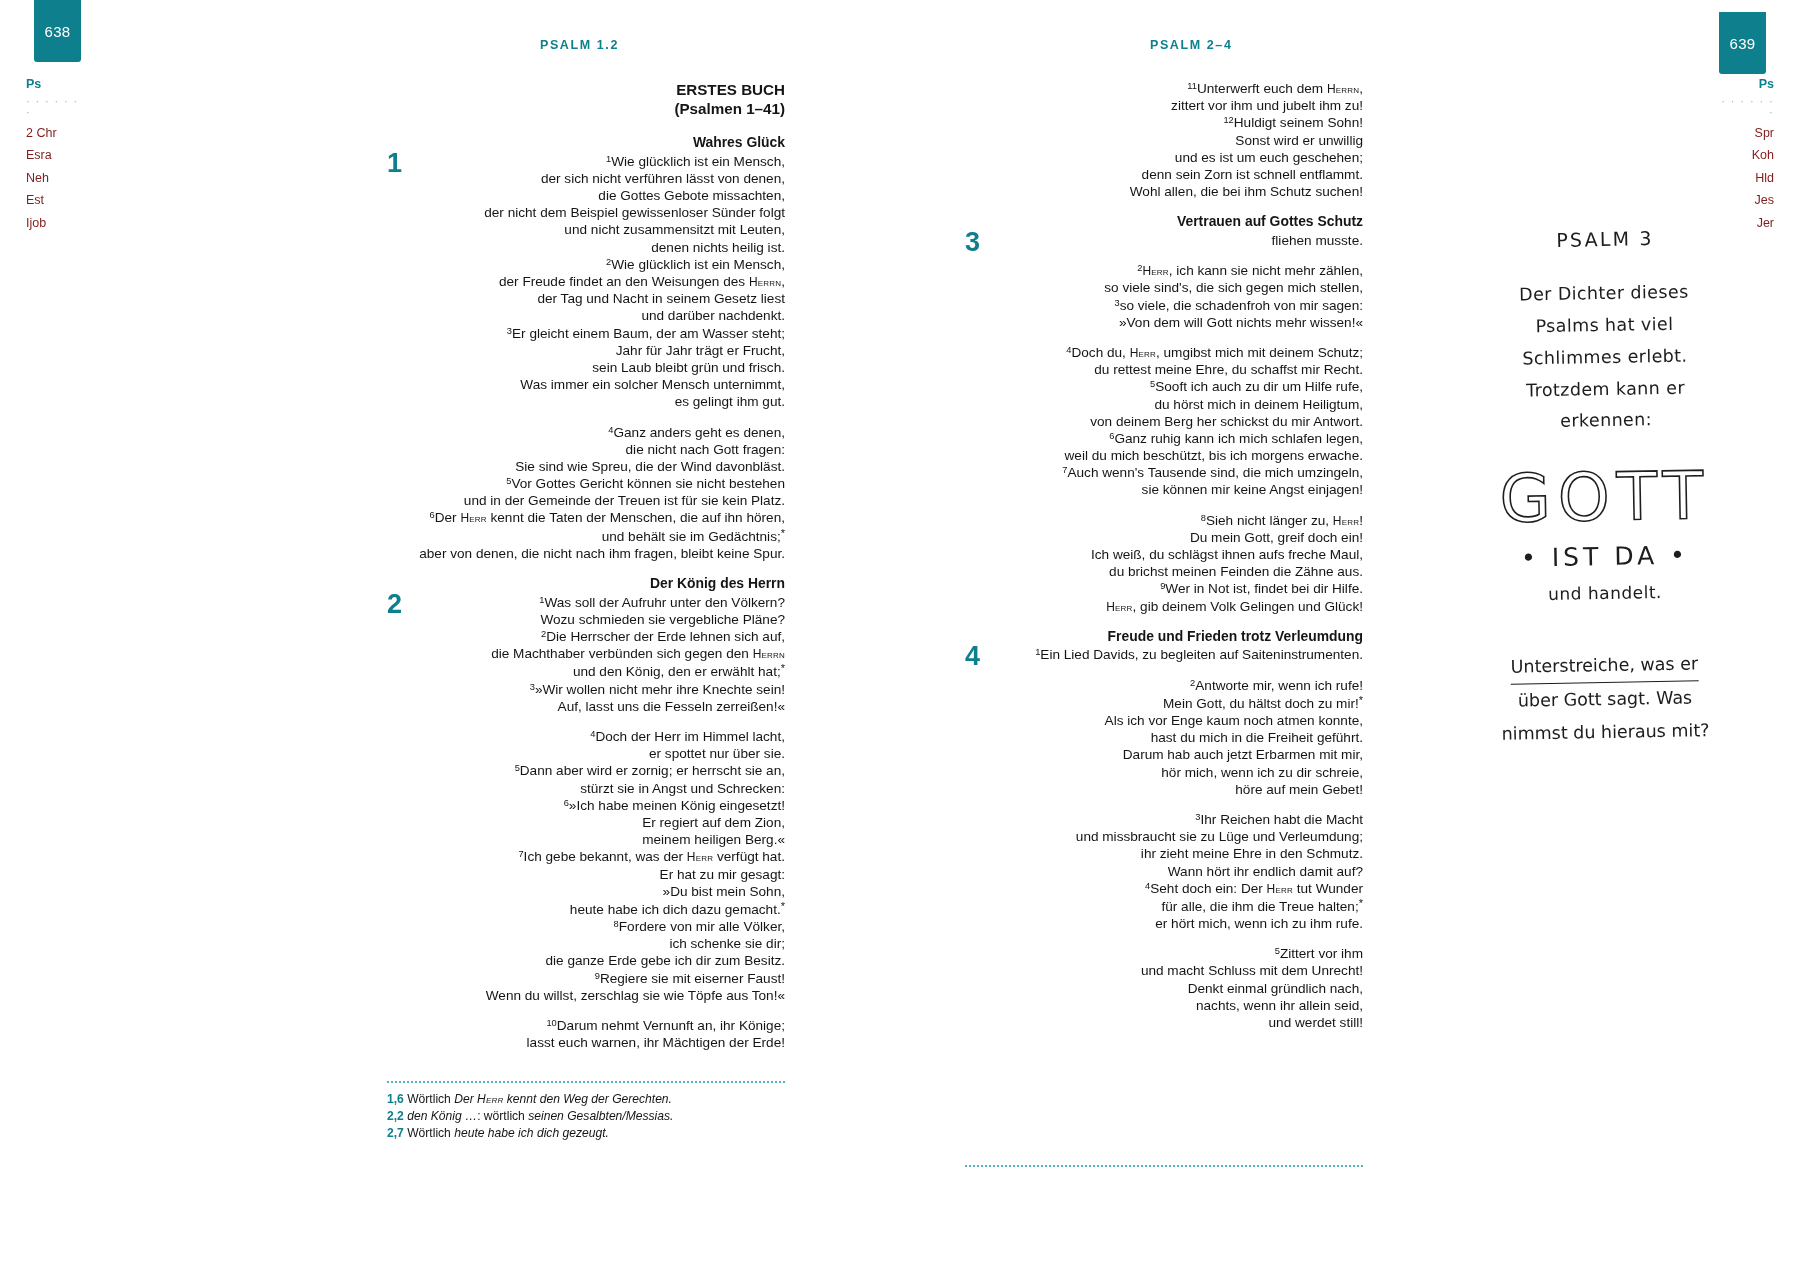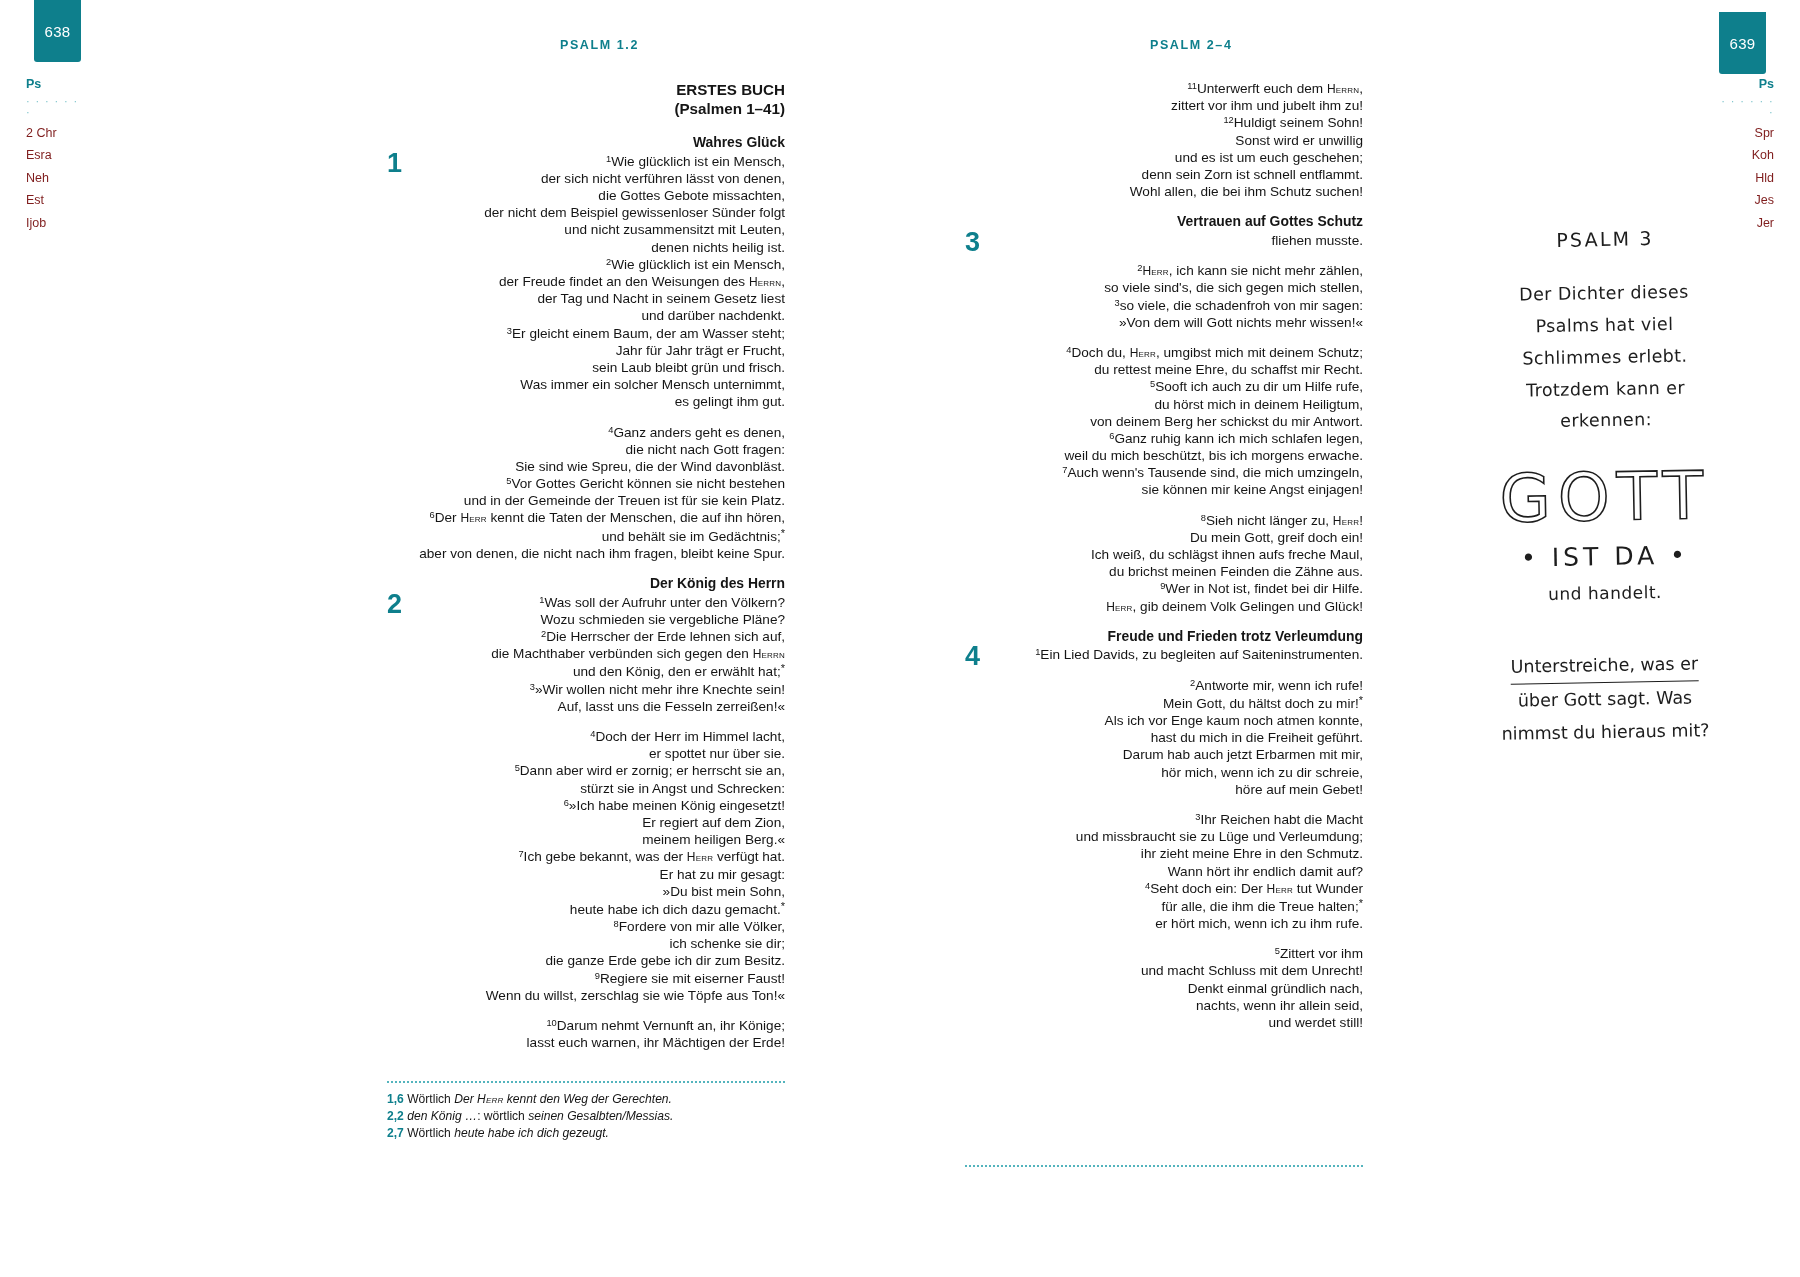--- a/index.html
+++ b/index.html
@@ -78,21 +78,21 @@
 
   
   .runhead {
     position: absolute;
     top: 38px;
     font-size: 12.5px;
     letter-spacing: 1.6px;
     color: #0e7f8c;
     font-weight: bold;
   }
-  .runhead-left  { left: 560px; }
+  .runhead-left  { left: 540px; }
   .runhead-right { left: 1150px; }
 
   
   .col {
     position: absolute;
     top: 80px;
     width: 398px;
     font-size: 13.6px;
     line-height: 1.265;
     color: #151515;

